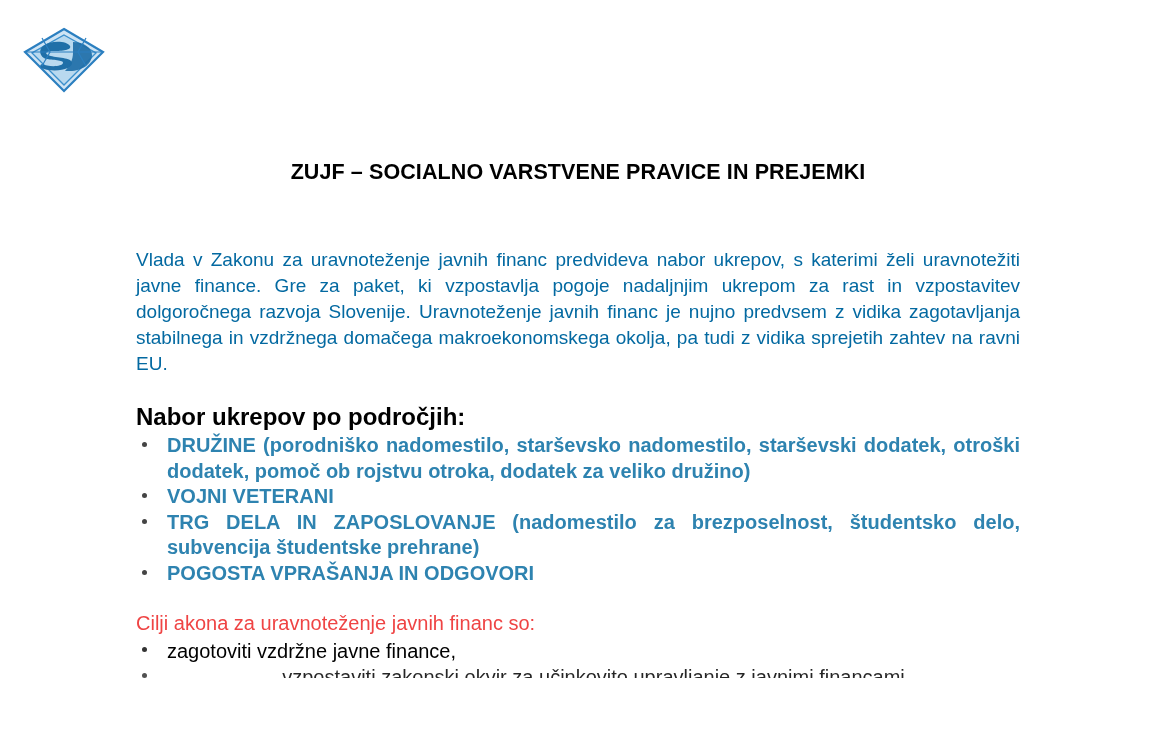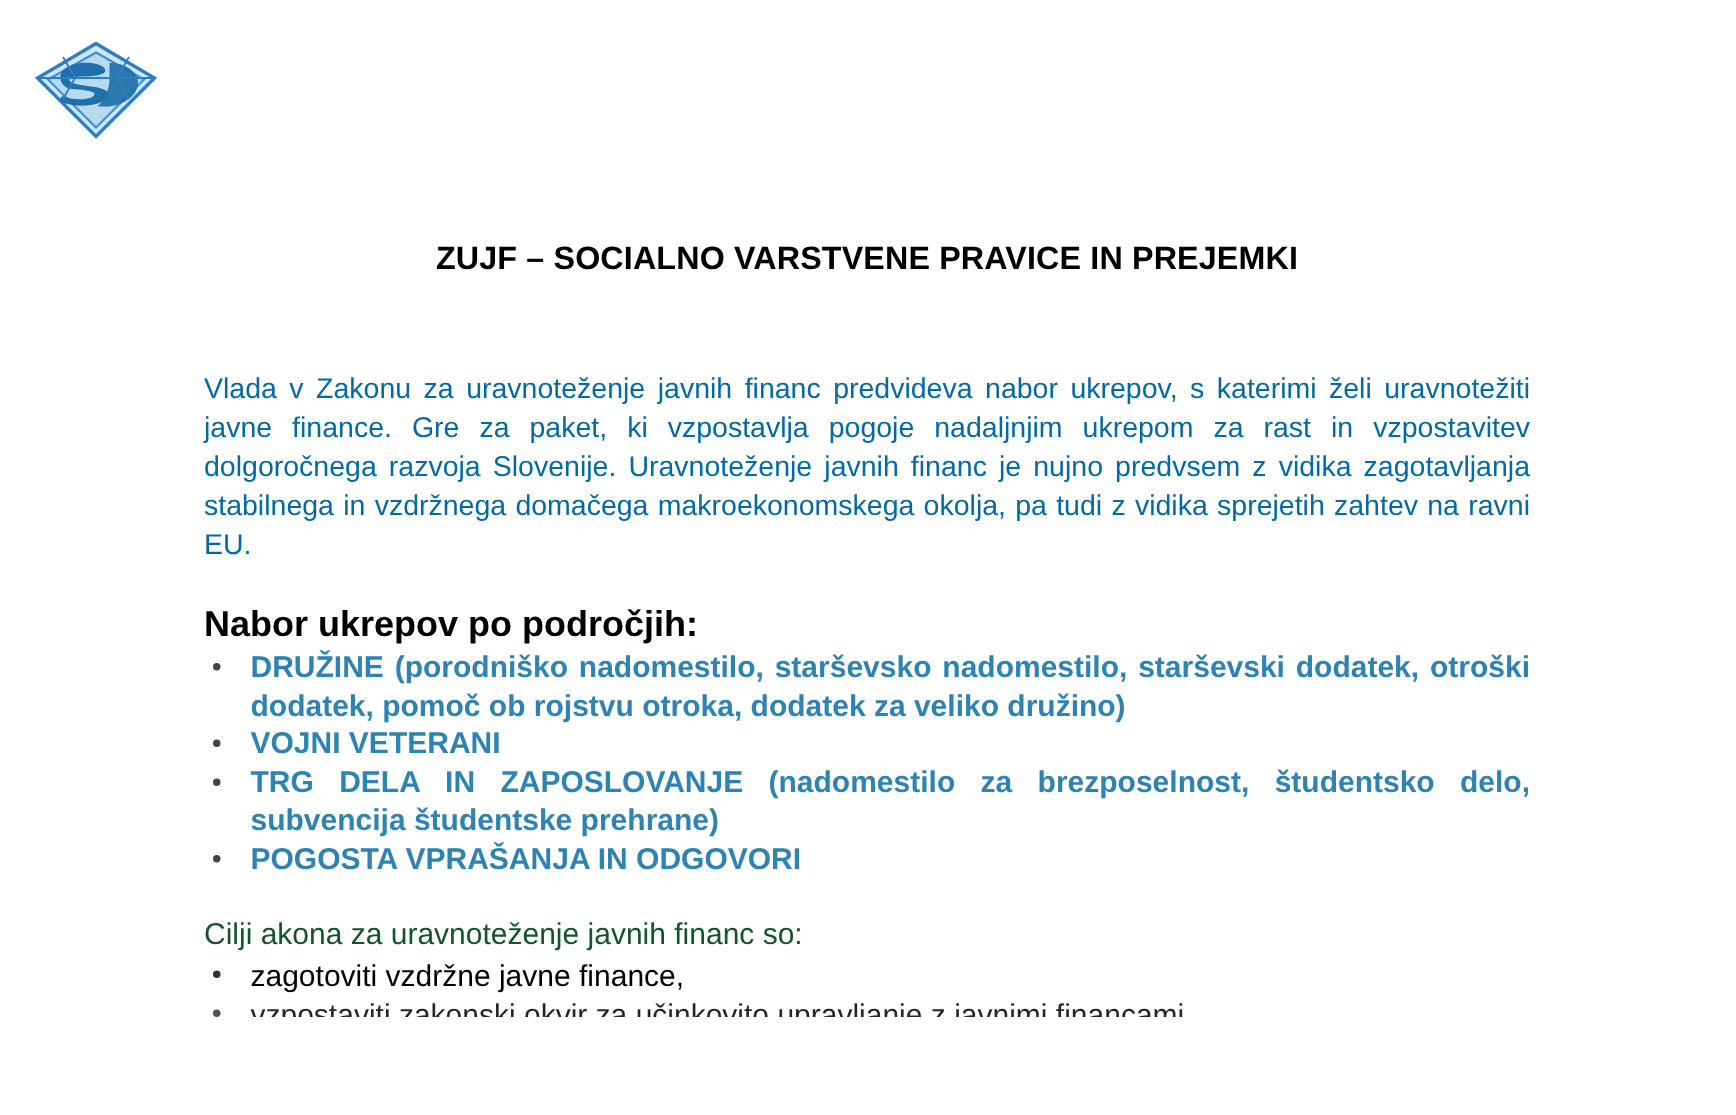--- a/index.html
+++ b/index.html
@@ -89,31 +89,32 @@
   }
   .bullet.small {
     width: 5px;
     height: 5px;
     background: #333;
   }
   .closing {
     font-size: 20px;
     line-height: 26px;
     margin: 24px 0 0 0;
-    color: #14532d;
+    color: #ef4444;
   }
   .cut-line {
     font-size: 20px;
     line-height: 26px;
     color: #000;
     position: relative;
     padding-left: 31px;
     height: 14px;
     overflow: hidden;
     opacity: 0.85;
+    text-align: center;
   }
 </style>
 </head>
 <body>
 
 <div class="page">
 
   <div class="logo">
     <svg viewBox="0 0 92 68" width="92" height="68" aria-hidden="true">
       <g fill="none" stroke="#2b7fc0" stroke-width="2.2">

